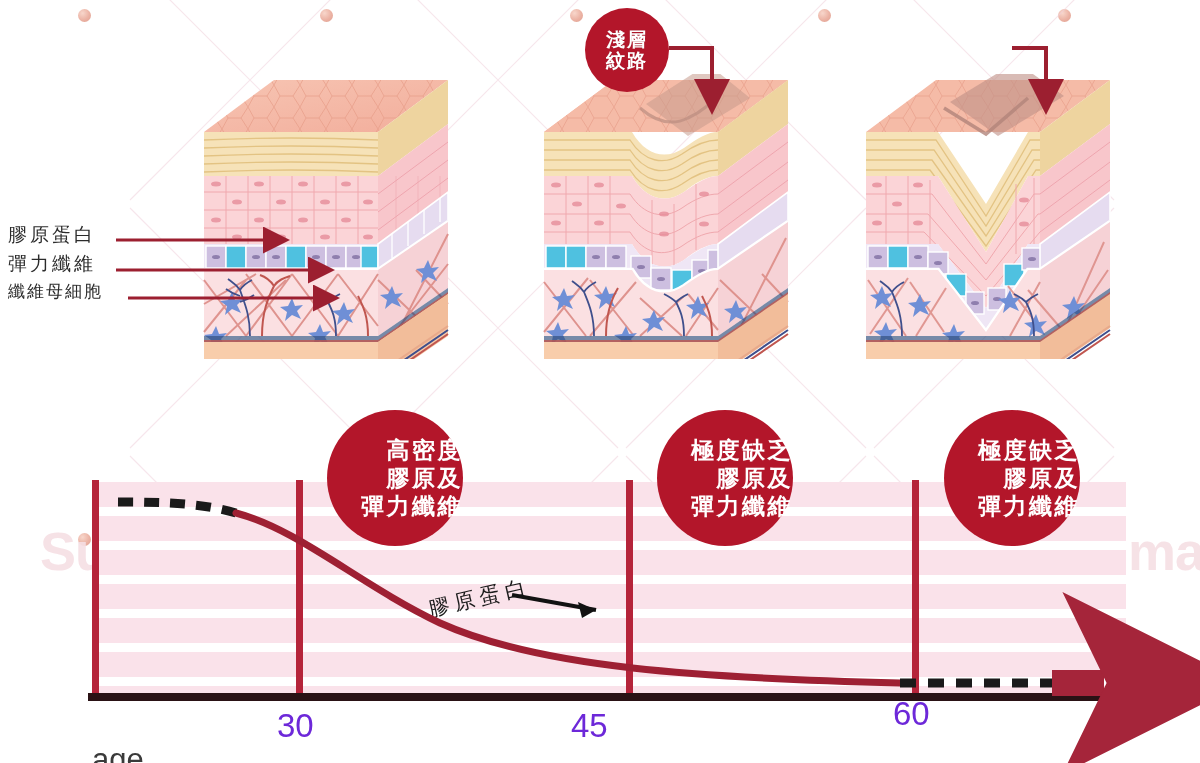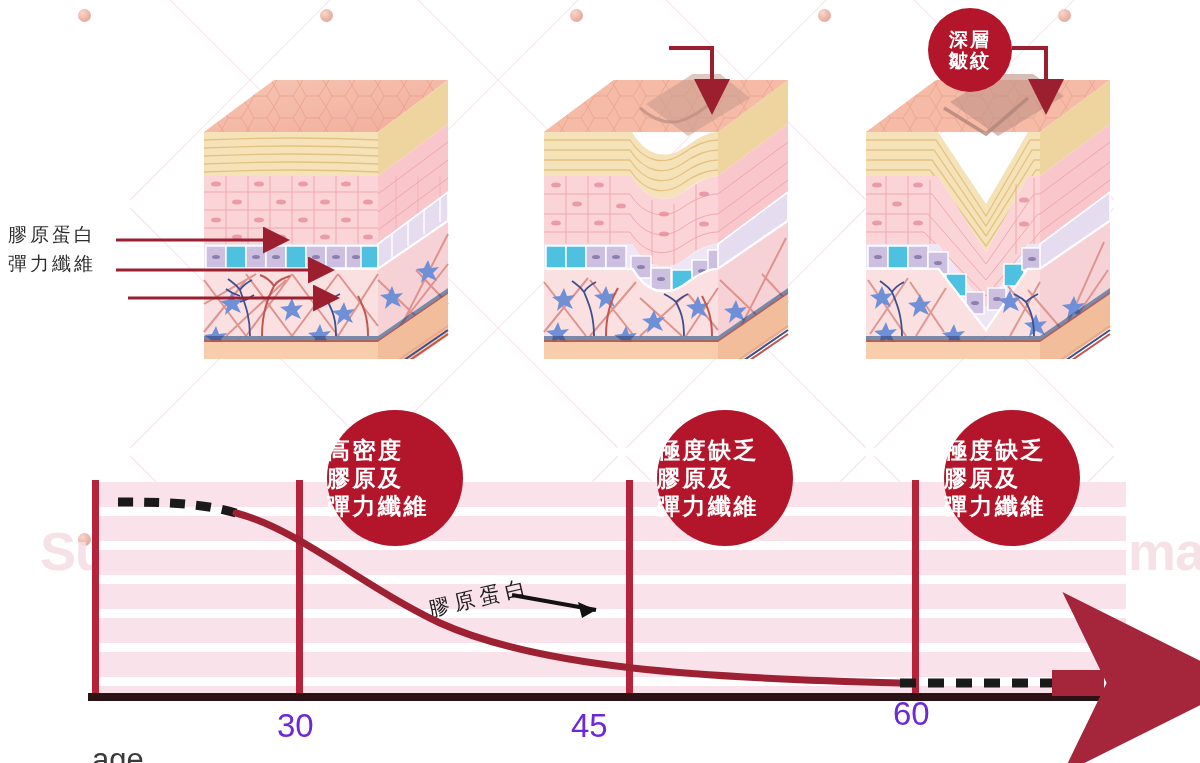--- a/index.html
+++ b/index.html
@@ -50,21 +50,21 @@
   .vline{position:absolute;width:7px;background:#b5243a;}
   .baseline{position:absolute;left:88px;top:313px;width:1046px;height:8px;background:#2a1215;}
 
   .axis-lab{position:absolute;font-size:31px;color:#3a3a3a;
             font-family:"Liberation Sans",sans-serif;margin-top:32px;}
   .axis-num{position:absolute;font-size:33px;color:#6d28d9;font-weight:400;
             font-family:"Liberation Sans",sans-serif;}
 
   .bubble{position:absolute;width:136px;height:136px;border-radius:50%;
           background:#b3162a;display:flex;flex-direction:column;
-          align-items:flex-start;justify-content:center;
+          align-items:flex-end;justify-content:center;
           color:#fff;font-size:23px;line-height:1.22;letter-spacing:2.5px;
           font-weight:700;font-family:"DejaVu Sans",sans-serif;z-index:6;}
   .bubble span{display:block;white-space:nowrap;}
 
   .curve-lab{position:absolute;font-size:21px;color:#1a1a1a;letter-spacing:5px;
              font-family:"DejaVu Sans",sans-serif;
              transform:rotate(-13deg);transform-origin:left bottom;}
 </style>
 </head>
 <body>
@@ -468,41 +468,44 @@
         <path d="M8,266 H182 L252,218 L252,228 L182,276 H8 Z" fill="#c0564f" opacity=".8"></path>
         <path d="M8,268 H182 V300 H8 Z" fill="#f8cdab"></path>
         <path d="M182,268 L252,220 L252,254 L182,302 Z" fill="#f2bd9a"></path>
         <path d="M8,300 H182 L252,252" fill="none" stroke="#e8a98a" stroke-width="2"></path>
         <path d="M8,304 H182 L252,256" fill="none" stroke="#3f4f8c" stroke-width="2"></path>
         <path d="M8,308 H182 L252,260" fill="none" stroke="#c0564f" stroke-width="2"></path>
       </g>
     </svg>
   </div>
 
-  <div class="callout" style="left:928px;top:8px">
-    <span>深層</span>
-    <span>皺紋</span>
+  <div class="callout" style="left:585px;top:8px">
+    <span>淺層</span>
+    <span>紋路</span>
   </div>
 
   <svg style="position:absolute;left:0;top:0" width="1200" height="380">
     <defs>
       <marker id="ah" markerWidth="9" markerHeight="9" refX="4" refY="4.5" orient="auto">
         <path d="M0,0 L9,4.5 L0,9 Z" fill="#9c1f30"></path>
       </marker>
     </defs>
     <path d="M669,48 L712,48 L712,95" fill="none" stroke="#9c1f30" stroke-width="4" marker-end="url(#ah)"></path>
     <path d="M1012,48 L1046,48 L1046,95" fill="none" stroke="#9c1f30" stroke-width="4" marker-end="url(#ah)"></path>
   </svg>
 
   <div class="labels">
     <div class="lab-row">
       <div class="lab-txt">膠原蛋白</div>
     </div>
     <div class="lab-row">
       <div class="lab-txt">彈力纖維</div>
+    </div>
+    <div class="lab-row">
+      <div class="lab-txt small">纖維母細胞</div>
     </div>
   </div>
 
   <svg style="position:absolute;left:0;top:0" width="460" height="380">
     <defs>
       <marker id="ah2" markerWidth="9" markerHeight="9" refX="3" refY="4.5" orient="auto">
         <path d="M0,0 L9,4.5 L0,9 Z" fill="#9c1f30"></path>
       </marker>
     </defs>
     <line x1="116" y1="240" x2="272" y2="240" stroke="#9c1f30" stroke-width="3" marker-end="url(#ah2)"></line>

